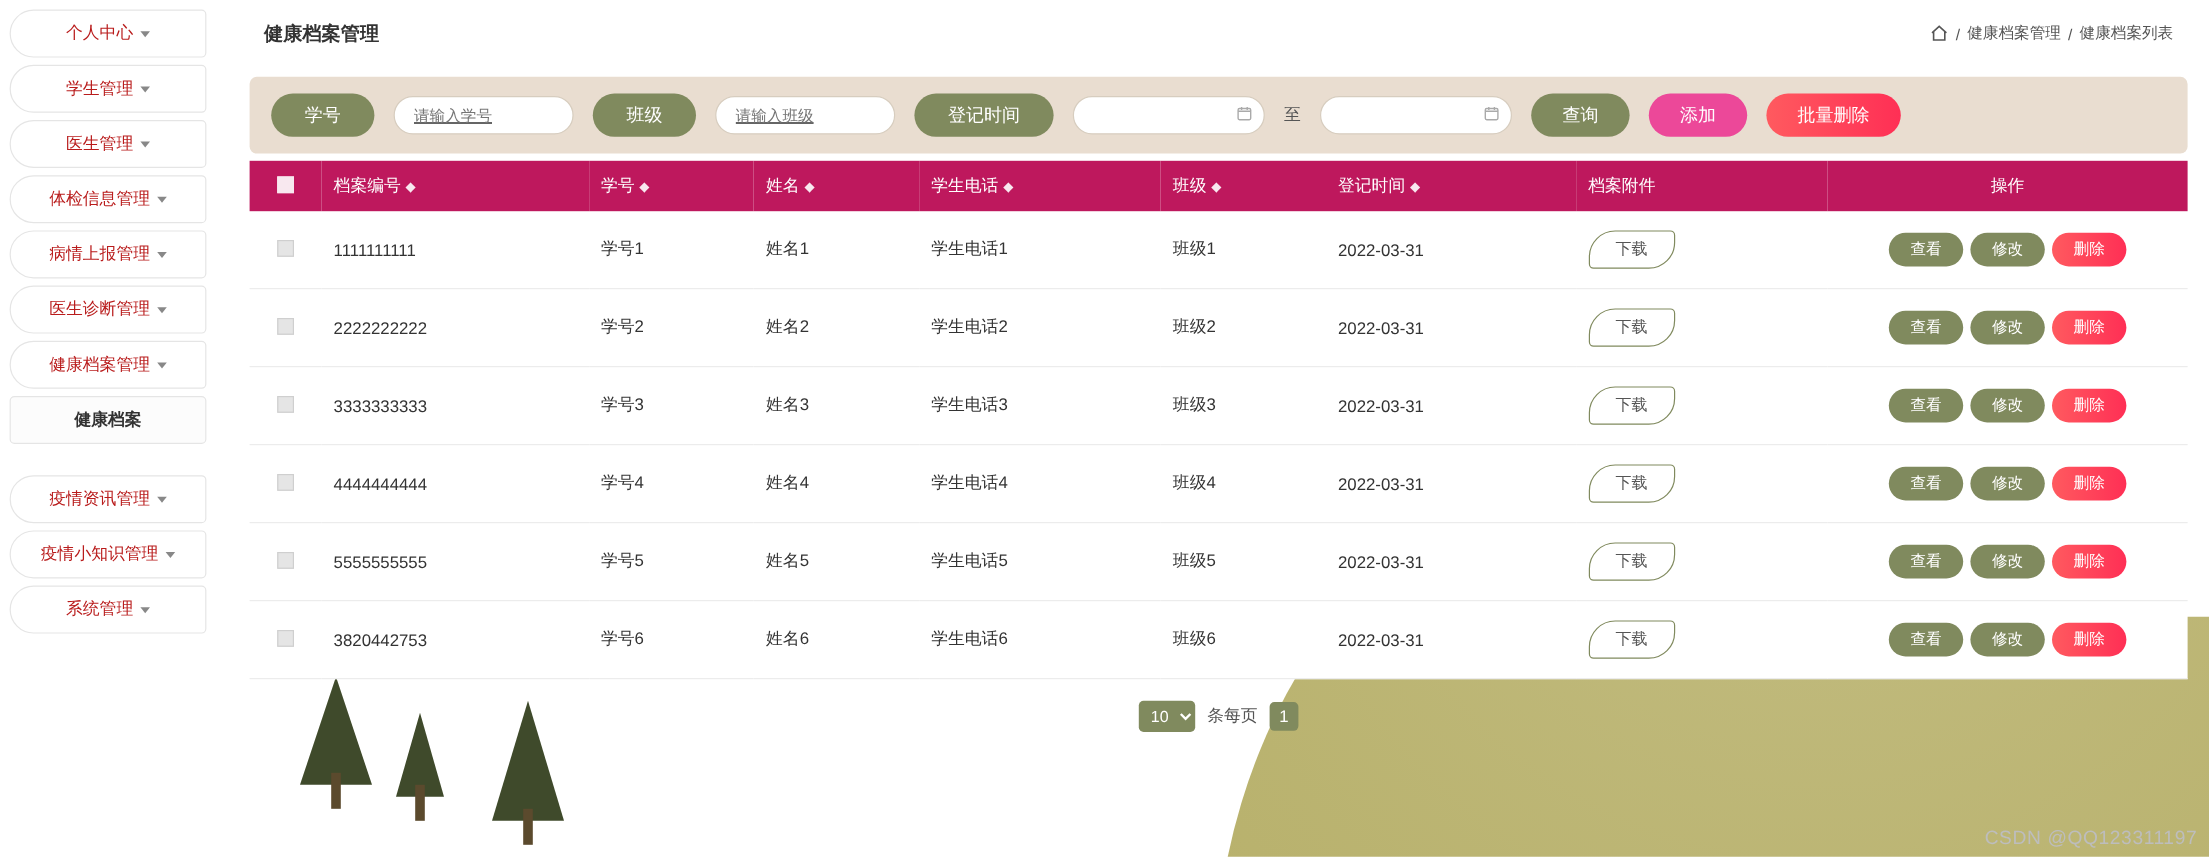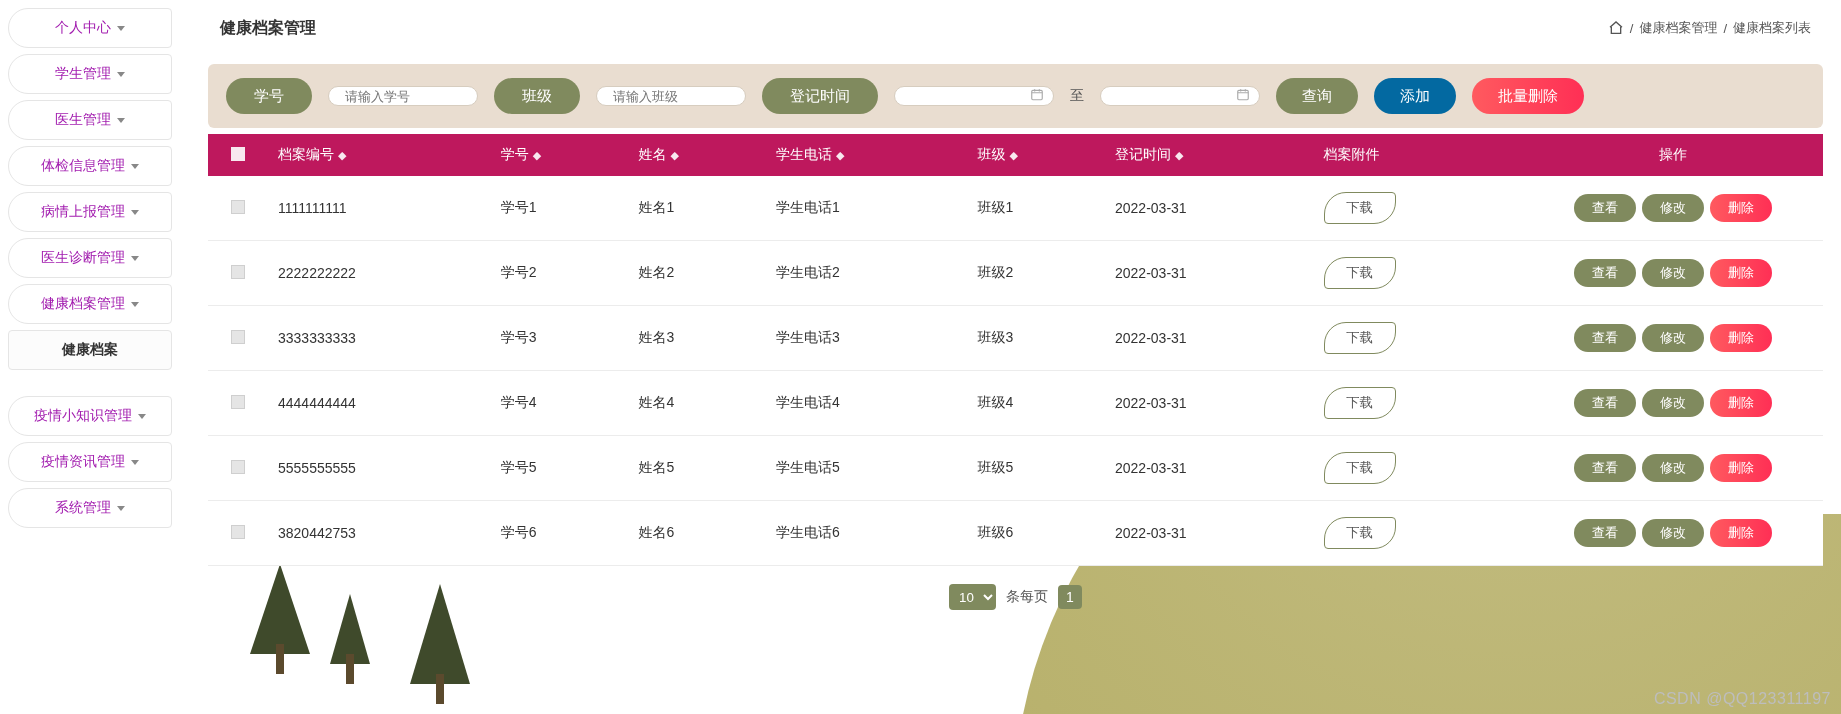--- a/index.html
+++ b/index.html
@@ -13,46 +13,46 @@
   .tree .trunk { position: absolute; left: 50%; bottom: 0; transform: translateX(-50%); width: 8px; height: 30px; background: #5b4a2d; }
   .tree .leaf { position: absolute; left: 50%; bottom: 20px; transform: translateX(-50%); width: 0; height: 0; border-left: 30px solid transparent; border-right: 30px solid transparent; border-bottom: 90px solid #3f4a2b; }
   .tree.t1 { left: 280px; }
   .tree.t2 { left: 350px; bottom: 30px; }
   .tree.t2 .leaf { border-left-width: 20px; border-right-width: 20px; border-bottom-width: 70px; }
   .tree.t3 { left: 440px; bottom: 10px; }
   .tree.t3 .leaf { border-bottom-width: 100px; }
 
   
   .sidebar { position: absolute; left: 0; top: 0; width: 180px; padding: 8px; z-index: 2; }
-  .sidebar .nav-item { display: flex; align-items: center; justify-content: center; height: 40px; background: #fff; border: 1px solid #e5e5e5; border-radius: 20px 4px 4px 20px; margin-bottom: 6px; color: #a21caf; font-size: 14px; cursor: pointer; box-shadow: 0 0 0 rgba(0,0,0,0.02); position: relative; }
+  .sidebar .nav-item { display: flex; align-items: center; justify-content: center; height: 40px; background: #fff; border: 1px solid #e5e5e5; border-radius: 20px 4px 4px 20px; margin-bottom: 6px; color: #b91c1c; font-size: 14px; cursor: pointer; box-shadow: 0 0 0 rgba(0,0,0,0.02); position: relative; }
   .sidebar .nav-item .caret { margin-left: 6px; width: 0; height: 0; border-left: 4px solid transparent; border-right: 4px solid transparent; border-top: 5px solid #888; }
   .sidebar .nav-item.active-sub { border-radius: 4px; background: #fcfcfc; font-weight: 600; color: #333; justify-content: center; }
   .sidebar .gap { height: 20px; }
 
   
   .main { position: absolute; left: 190px; right: 0; top: 0; bottom: 0; z-index: 1; }
   .page-head { display: flex; align-items: center; justify-content: space-between; height: 56px; background: #fff; padding: 0 30px; }
   .page-title { font-size: 16px; font-weight: 600; color: #333; }
   .breadcrumb { display: flex; align-items: center; gap: 6px; color: #555; font-size: 13px; }
   .breadcrumb .home-icon svg { width: 16px; height: 16px; display: block; }
 
   .content-card { margin: 8px 18px 0 18px; background: transparent; border-radius: 4px; }
 
   .filter-bar { background: #e9ddd0; border-radius: 6px; padding: 14px 18px; display: flex; align-items: center; gap: 16px; flex-wrap: nowrap; }
   .pill-label { background: #808a5e; color: #fff; height: 36px; display: inline-flex; align-items: center; padding: 0 28px; border-radius: 20px; font-size: 15px; }
-  .pill-input { background: #fff; border: 1px solid #d7cdbf; height: 20px; border-radius: 20px; padding: 0 16px; font-size: 13px; outline: none; }
+  .pill-input { background: #fff; border: 1px solid #d7cdbf; height: 32px; border-radius: 20px; padding: 0 16px; font-size: 13px; outline: none; text-decoration: underline; }
   .pill-input.small { width: 150px; }
   .pill-input.med   { width: 150px; }
   .pill-date-wrap { position: relative; display: inline-block; }
   .pill-date { width: 160px; padding-right: 30px; }
   .cal-icon { position: absolute; right: 10px; top: 50%; transform: translateY(-50%); color: #999; pointer-events: none; }
   .range-to { color: #555; }
   .btn { height: 36px; display: inline-flex; align-items: center; padding: 0 26px; border: none; border-radius: 20px; color: #fff; font-size: 15px; cursor: pointer; }
   .btn-olive  { background: #808a5e; }
-  .btn-olive2 { background: #0369a1; }
+  .btn-olive2 { background: #ec4899; }
   .btn-red    { background: linear-gradient(90deg, #ff5a5f, #ff2f55); }
 
   
   .data-table { width: 100%; border-collapse: collapse; background: #fff; margin-top: 6px; font-size: 14px; }
   .data-table thead th { background: #be185d; color: #fff; font-weight: 500; text-align: left; padding: 12px 10px; white-space: nowrap; }
   .data-table thead th.center { text-align: center; }
   .sort-icon { display: inline-block; margin-left: 4px; font-size: 11px; opacity: .9; }
   .data-table tbody tr { border-bottom: 1px solid #ececec; }
   .data-table tbody td { padding: 16px 10px; vertical-align: middle; }
   .data-table tbody td.center { text-align: center; }
@@ -118,25 +118,25 @@
     </div>
     <div class="nav-item">
       <span>健康档案管理</span>
       <span class="caret"></span>
     </div>
     <div class="nav-item active-sub">
       <span>健康档案</span>
     </div>
     <div class="gap"></div>
     <div class="nav-item">
+      <span>疫情资讯管理</span>
+      <span class="caret"></span>
+    </div>
+    <div class="nav-item">
       <span>疫情小知识管理</span>
-      <span class="caret"></span>
-    </div>
-    <div class="nav-item">
-      <span>疫情资讯管理</span>
       <span class="caret"></span>
     </div>
     <div class="nav-item">
       <span>系统管理</span>
       <span class="caret"></span>
     </div>
   </nav>
 
 <main class="main">
   <div class="page-head">

